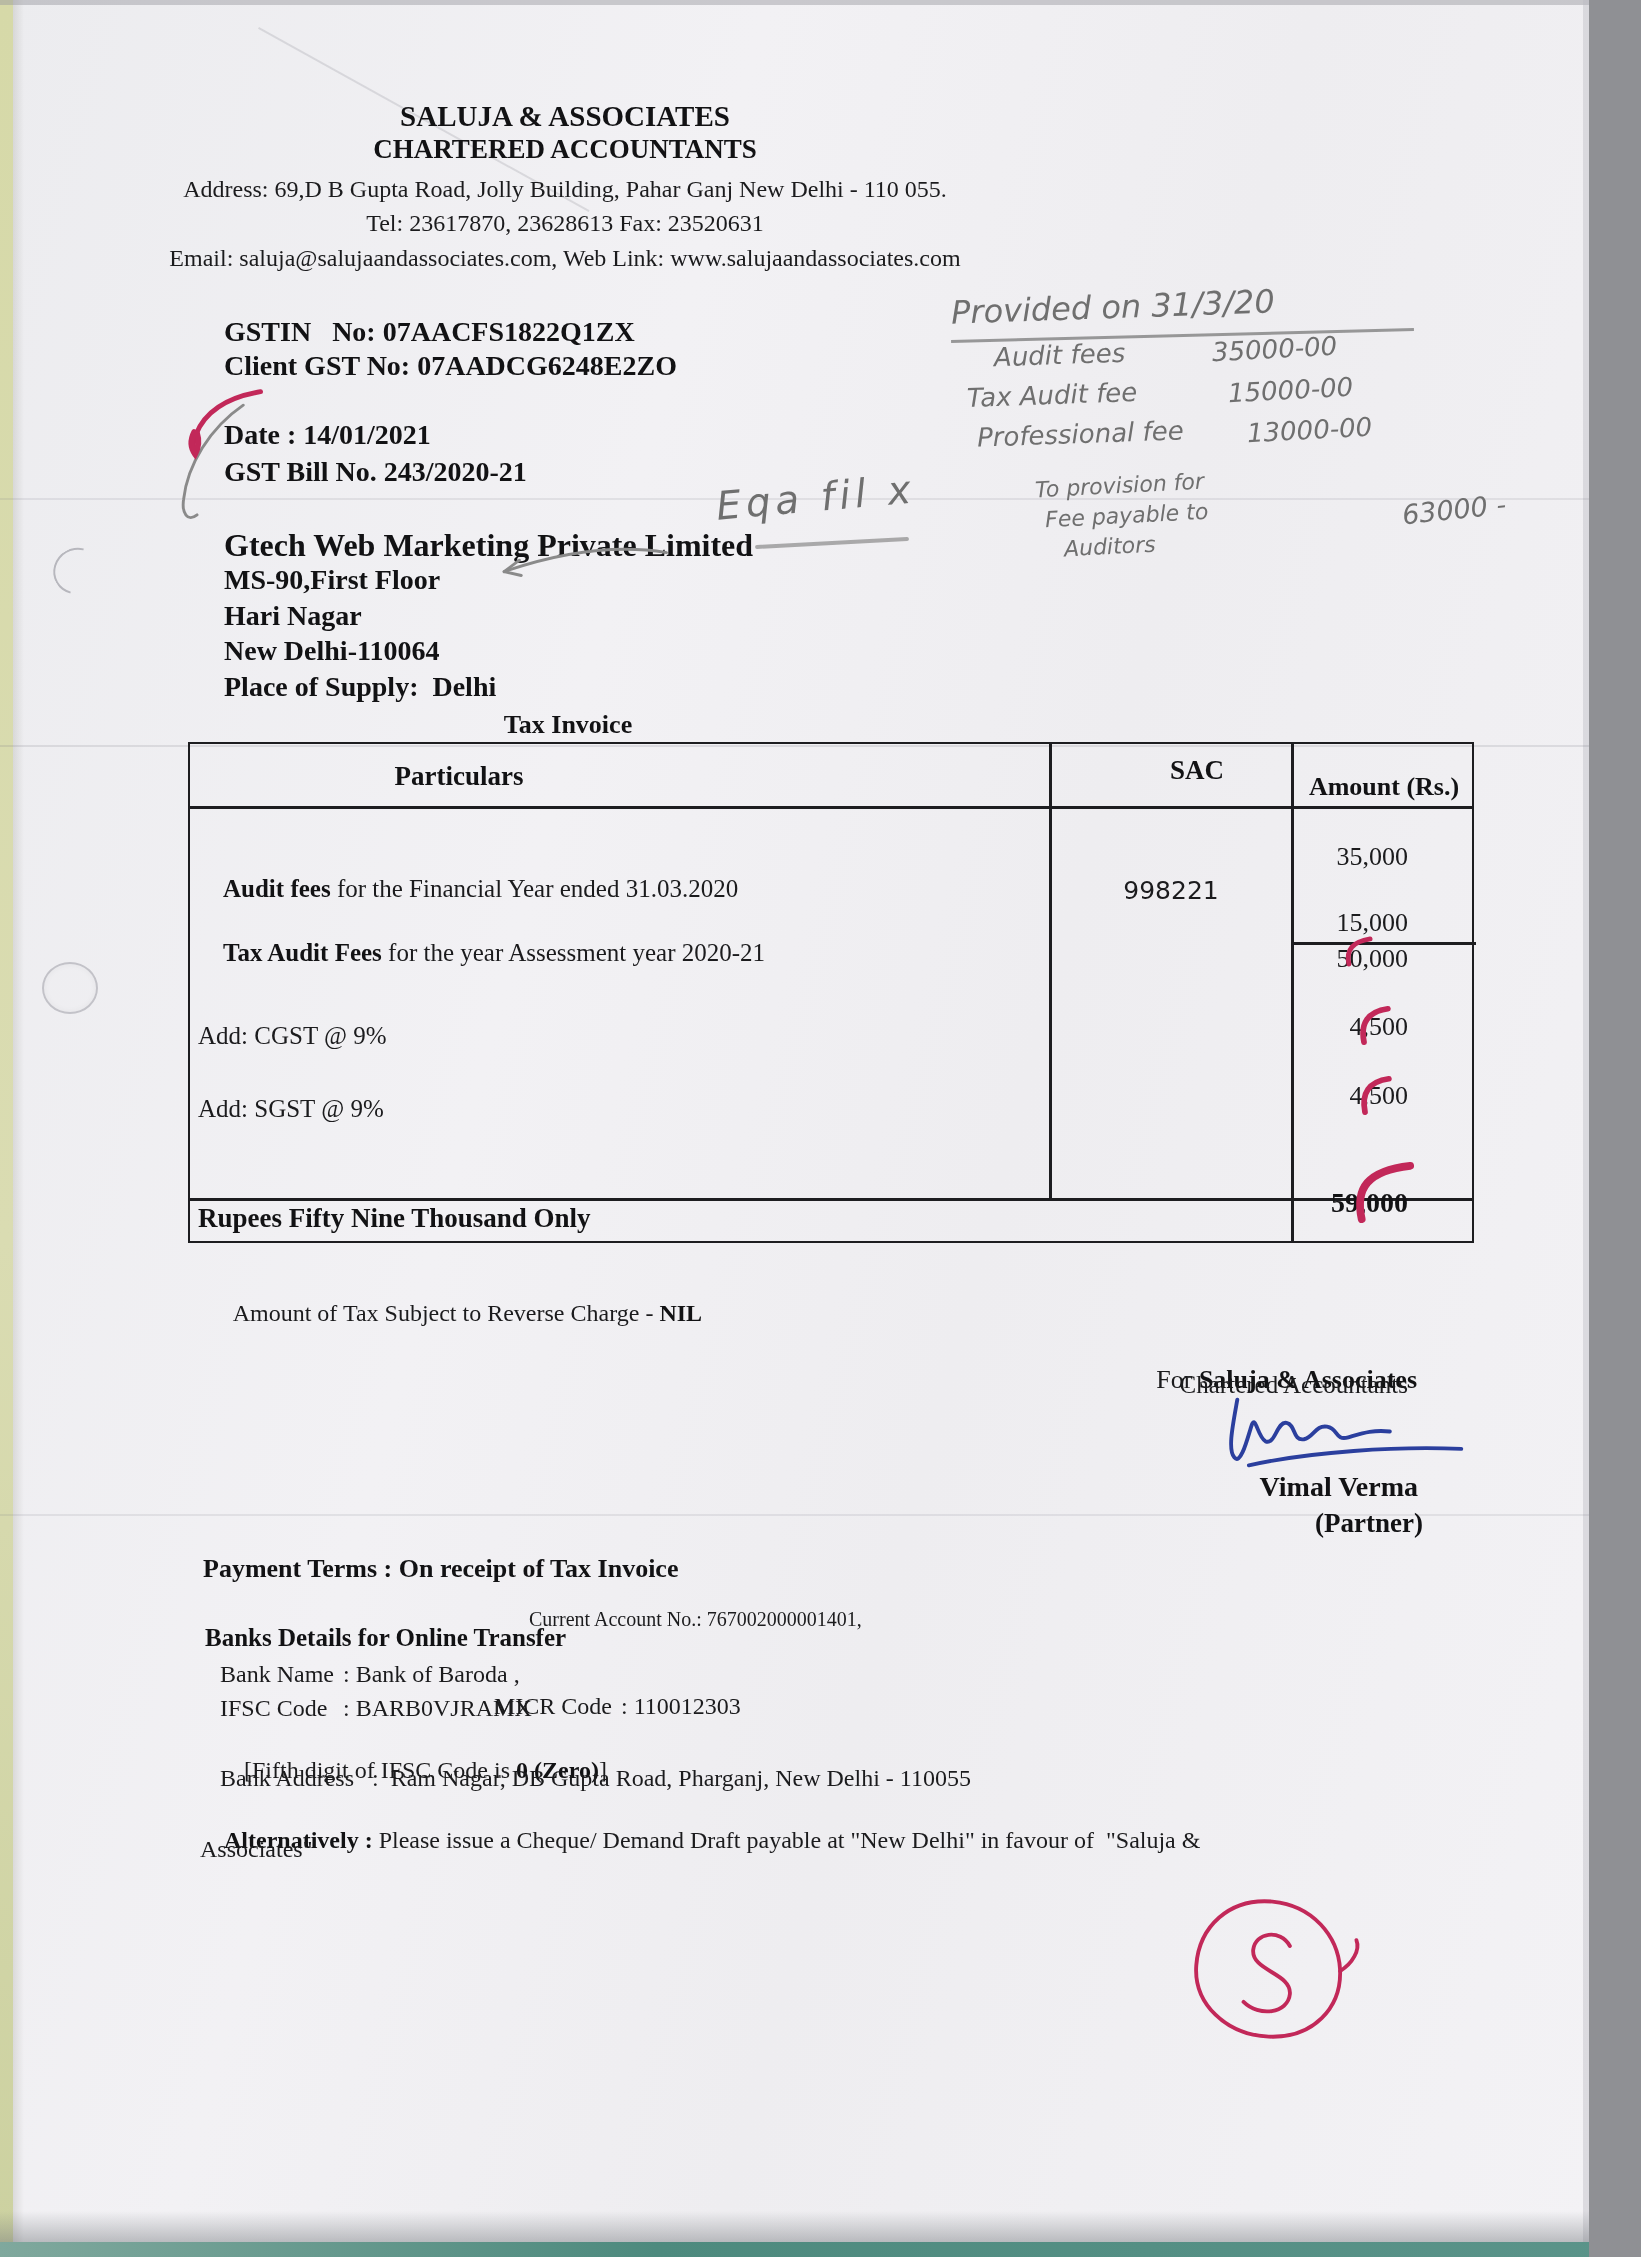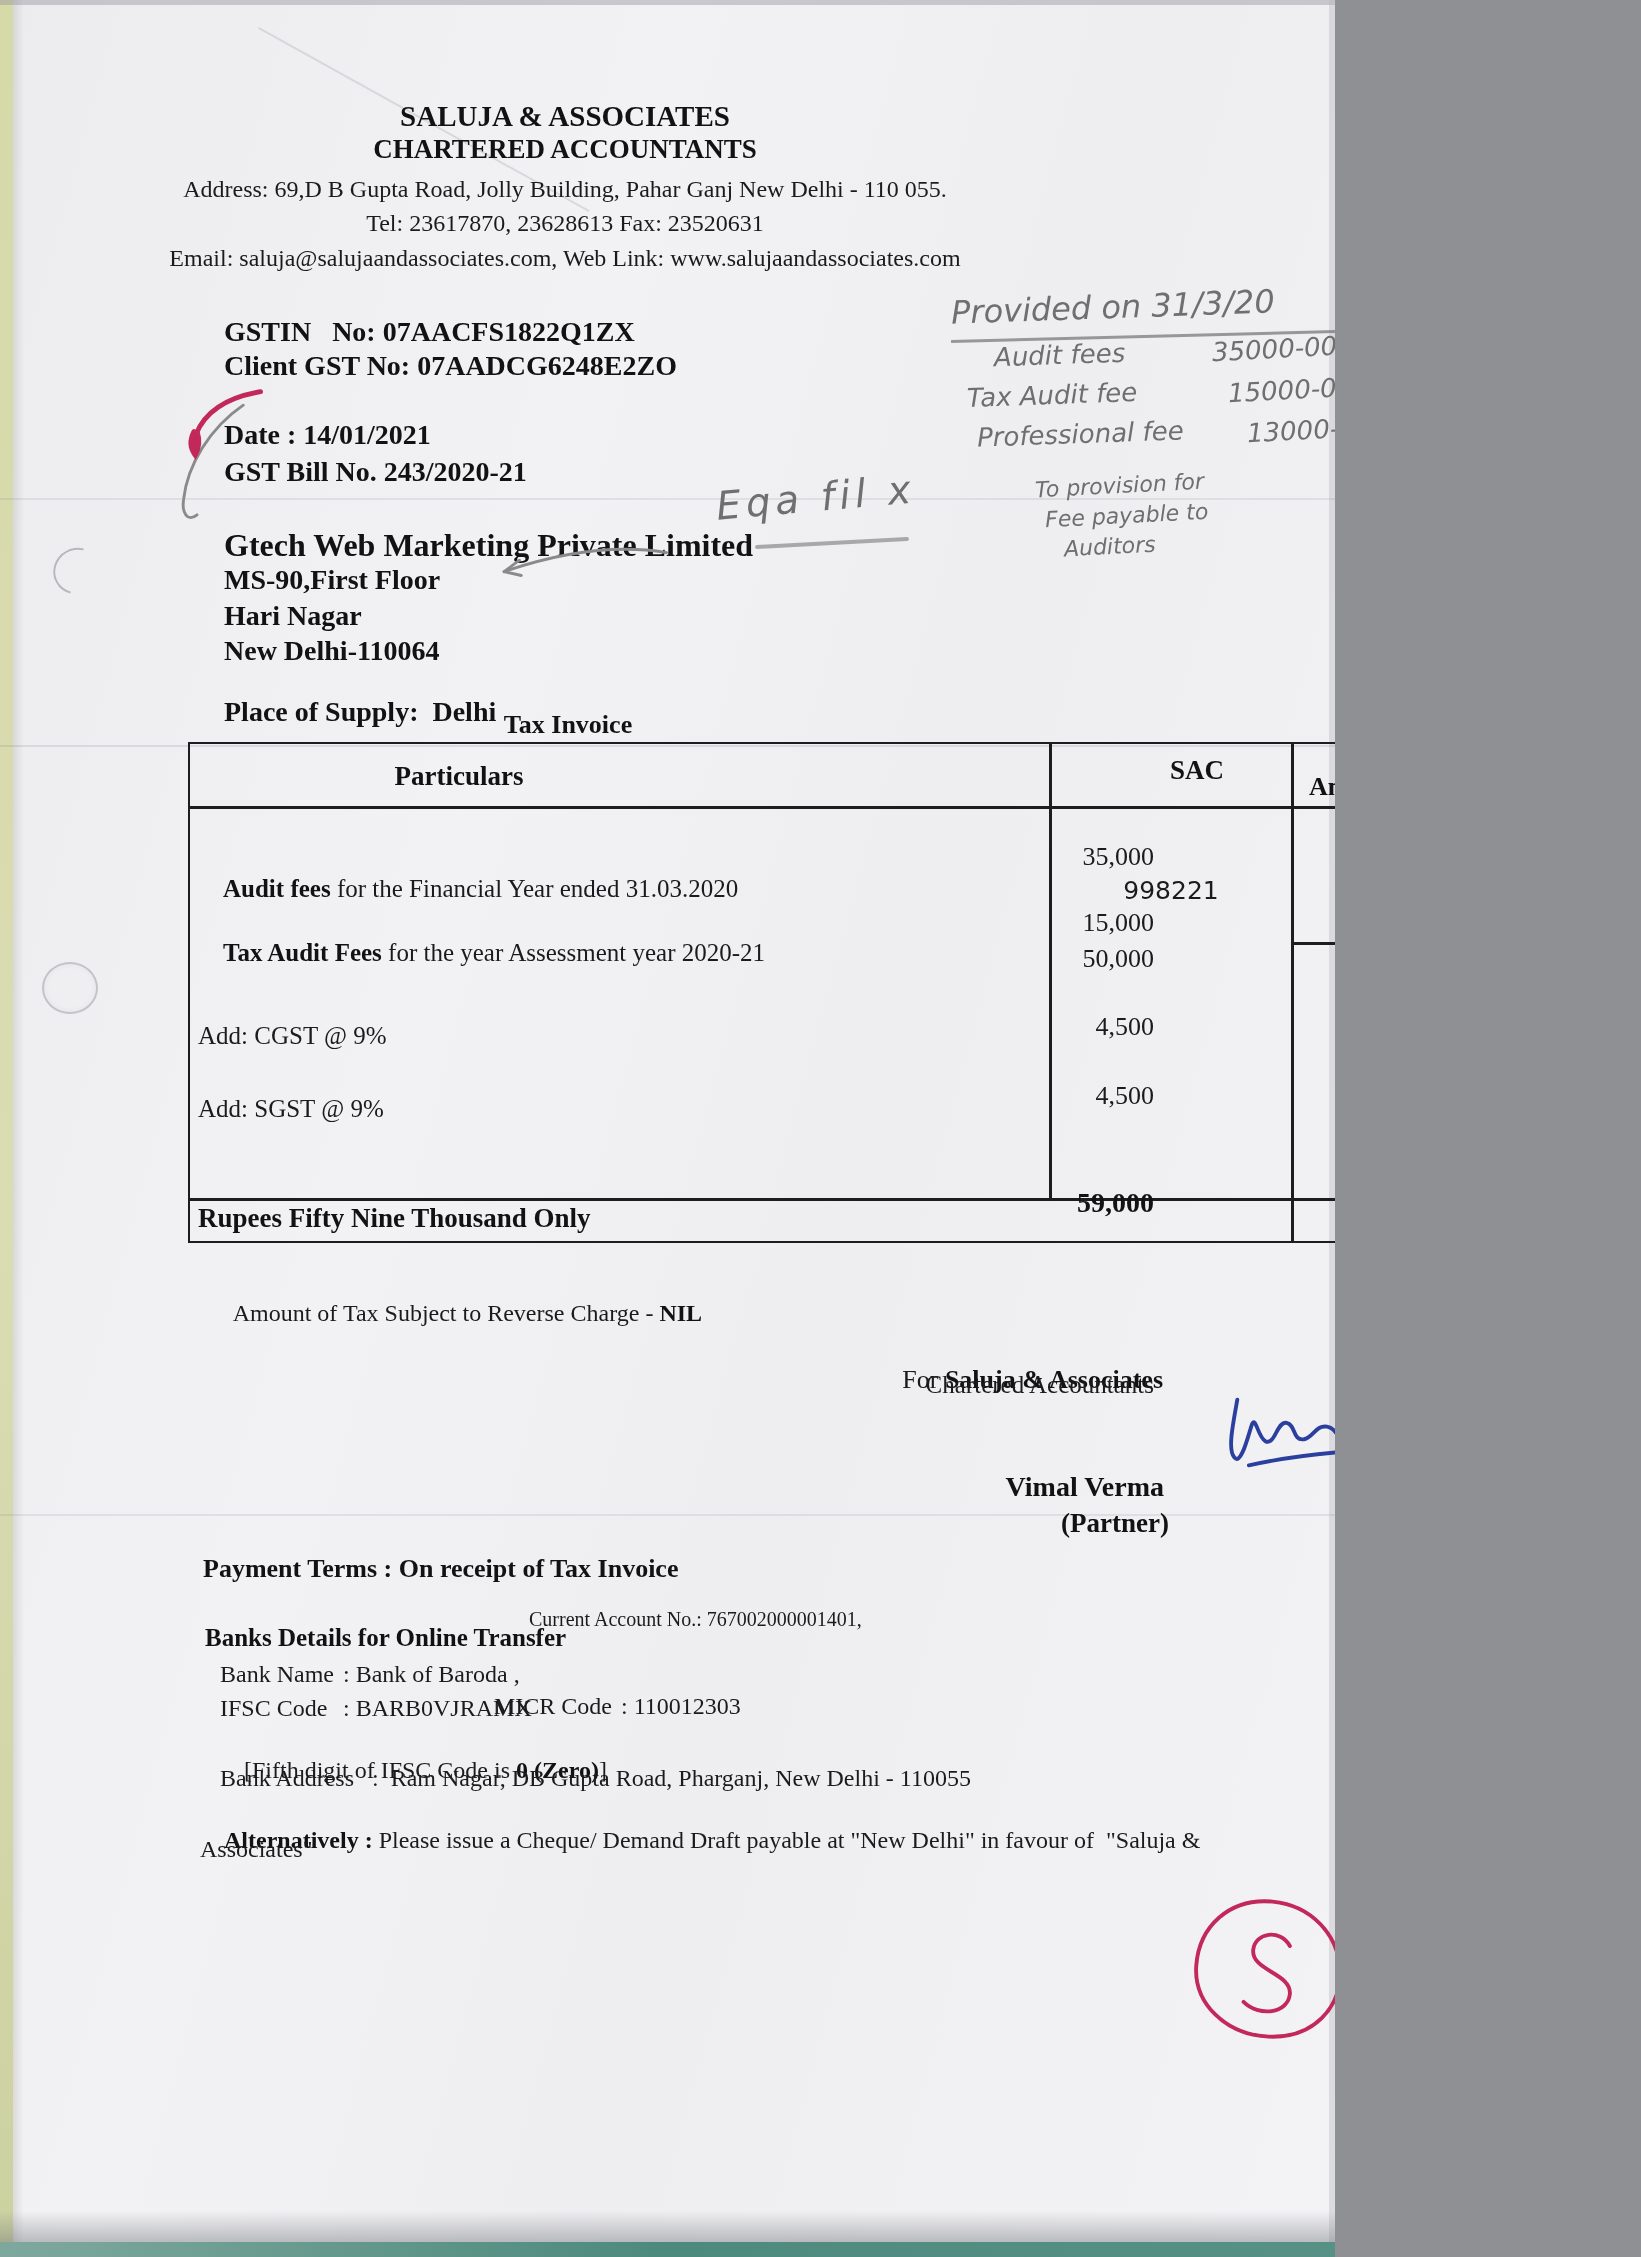--- a/index.html
+++ b/index.html
@@ -1,16 +1,16 @@
 <!DOCTYPE html>
 <html><head>
 <meta charset="utf-8">
 <style>
   html,body{margin:0;padding:0;background:#8f9094;}
-  .page{position:relative;width:1335px;height:2257px;overflow:hidden;
+  .page{position:relative;width:1589px;height:2257px;overflow:hidden;
         background:linear-gradient(105deg,#ececef 0%,#f2f1f4 35%,#eeedf0 60%,#f3f2f5 100%);
         font-family:"Liberation Serif",serif;color:#1b1b1d;}
   .t{position:absolute;white-space:pre;line-height:1.12;}
   .b{font-weight:bold;color:#121214;}
   .ctr{transform:translateX(-50%);}
   .hw{position:absolute;white-space:pre;font-family:"DejaVu Sans",sans-serif;font-style:italic;color:#6f6f6f;}
   .edge{position:absolute;}
   .crease{position:absolute;background:rgba(120,120,132,.14);}
   .ring{position:absolute;border-radius:50%;}
   .tableline{position:absolute;background:#1d1d20;}
@@ -69,21 +69,21 @@
   <div class="edge" style="left:755px;top:541px;width:154px;height:3.9px;background:#8a8a8a;transform:rotate(-3deg);opacity:.7;border-radius:1.9px;"></div>
 
   <div class="t b" style="left:224px;top:528px;font-size:32px;">Gtech Web Marketing Private Limited</div>
   <svg width="183" height="43" viewBox="0 0 190 45" style="left:490px;top:543px;">
     <path d="M184 10 C 135 2 78 8 14 30" stroke="#8a8a8a" stroke-width="3" fill="none" stroke-linecap="round"></path>
     <path d="M14 30 L30 18 M14 30 L32 34" stroke="#8a8a8a" stroke-width="3" fill="none" stroke-linecap="round"></path>
   </svg>
   <div class="t b" style="left:224px;top:564px;font-size:28px;">MS-90,First Floor</div>
   <div class="t b" style="left:224px;top:600px;font-size:28px;">Hari Nagar</div>
   <div class="t b" style="left:224px;top:635px;font-size:28px;">New Delhi-110064</div>
-  <div class="t b" style="left:224px;top:671px;font-size:28px;margin-top:25px;">Place of Supply:  Delhi</div>
+  <div class="t b" style="left:224px;top:671px;font-size:28px;">Place of Supply:  Delhi</div>
 
   <div class="t b ctr" style="left:568px;top:710px;font-size:26px;">Tax Invoice</div>
 
   <div style="position:absolute;left:188px;top:742px;width:1286px;height:501px;border:2.9px solid #1d1d20;box-sizing:border-box;">
     <div class="tableline" style="left:0;top:62px;width:100%;height:2.9px;"></div>
     <div class="tableline" style="left:859px;top:0;width:2.9px;height:454px;"></div>
     <div class="tableline" style="left:1101px;top:0;width:2.9px;height:100%;"></div>
     <div class="tableline" style="left:1101px;top:198px;width:185px;height:2.9px;"></div>
     <div class="tableline" style="left:0;top:454px;width:100%;height:2.9px;"></div>
   </div>

